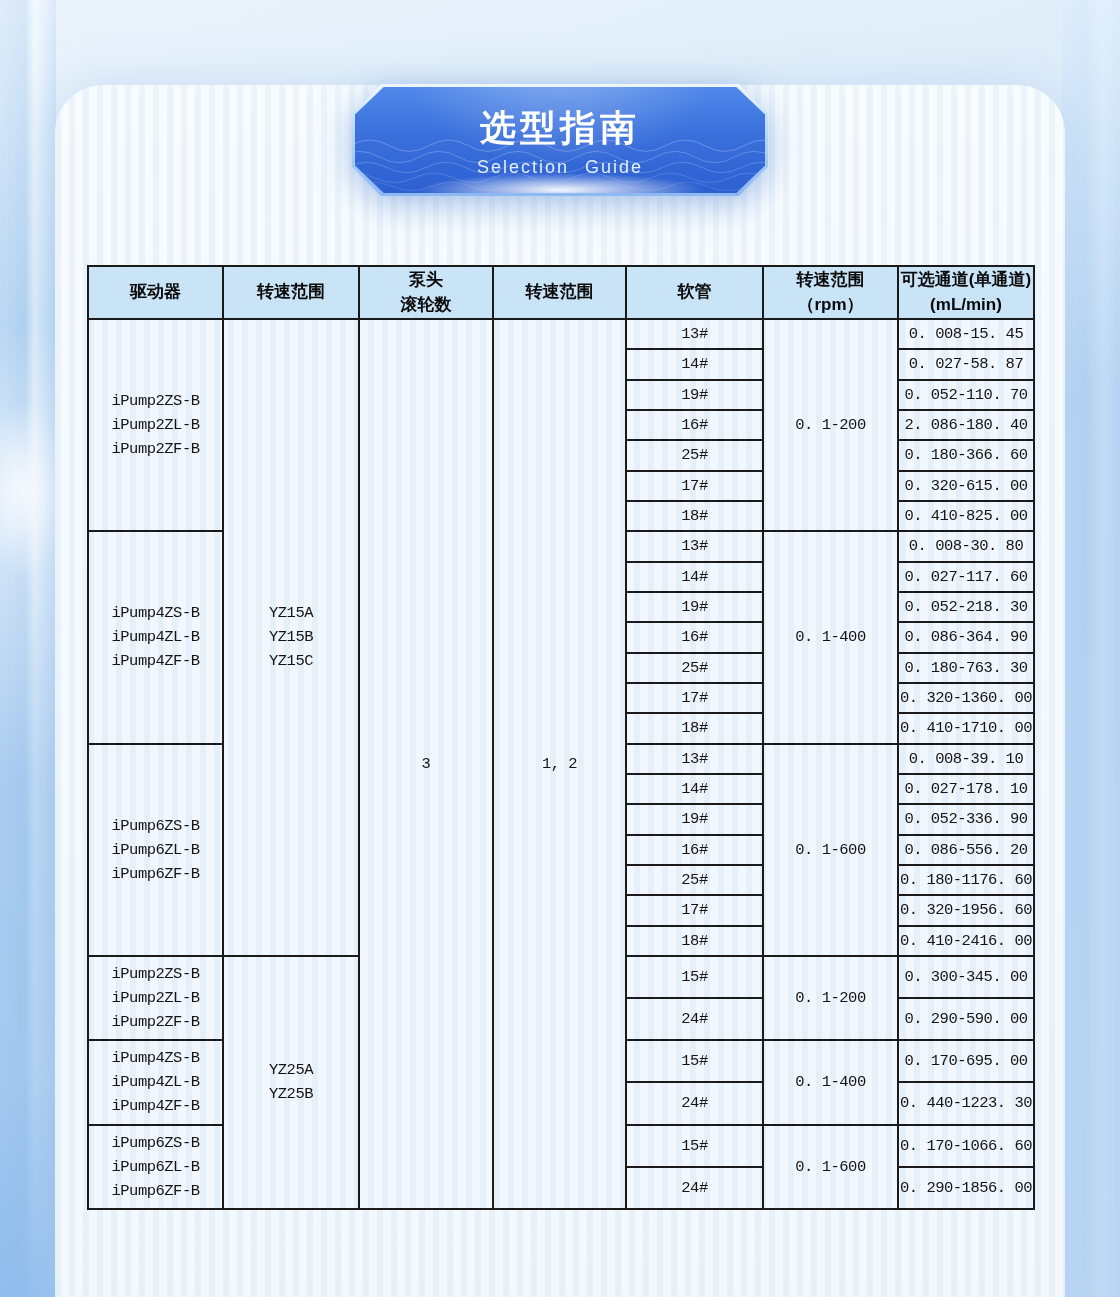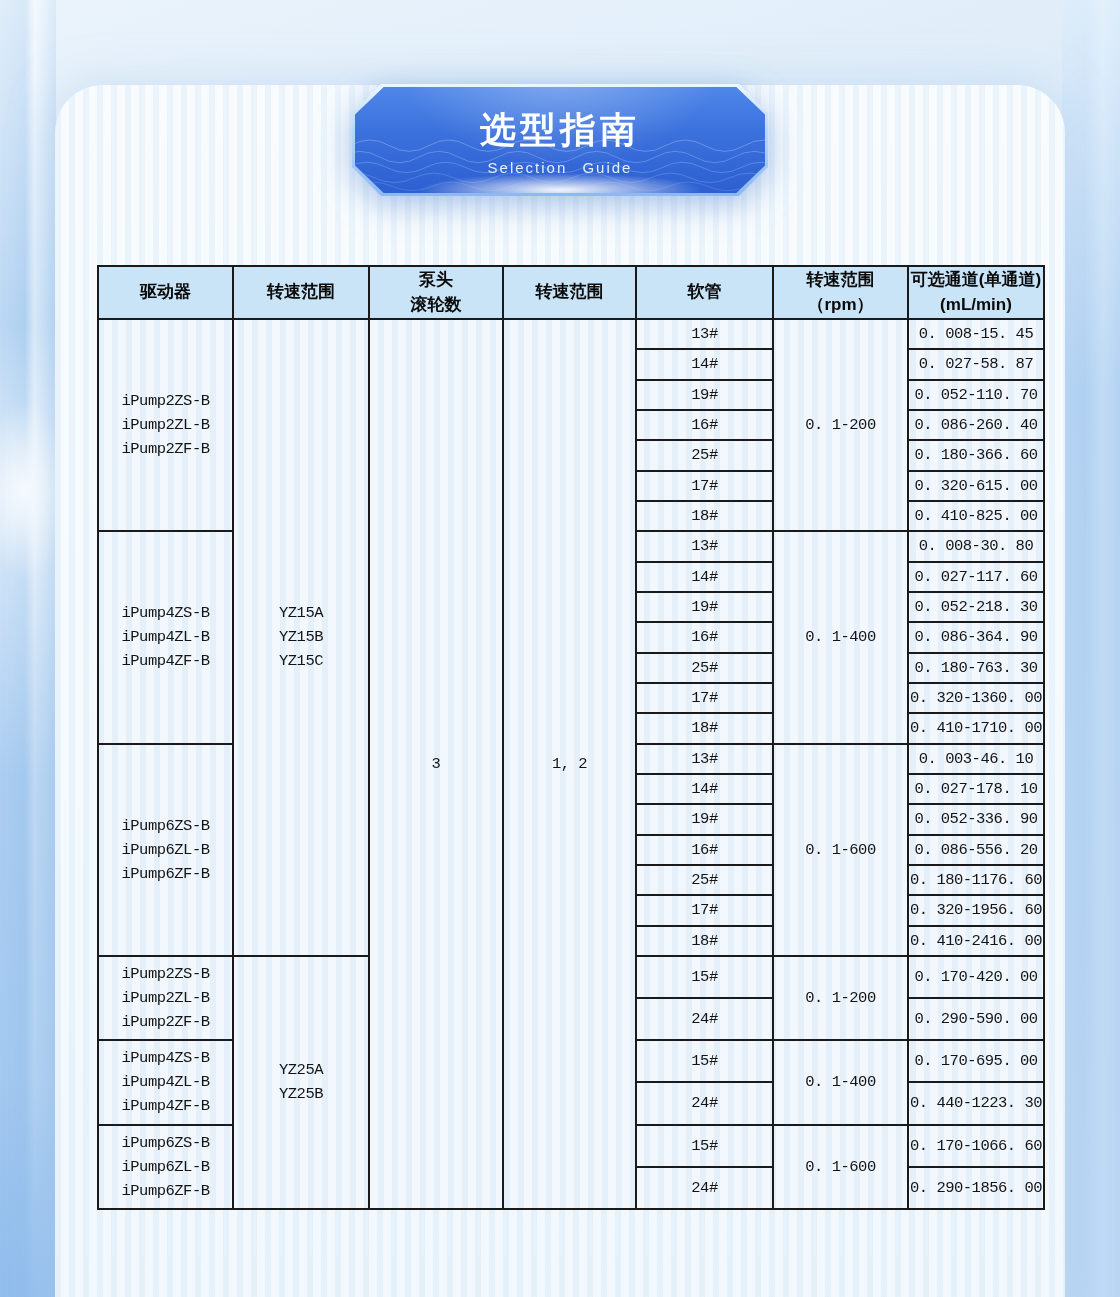--- a/index.html
+++ b/index.html
@@ -62,28 +62,28 @@
   }
   .banner-core::after {
     content:""; position:absolute; left:15%; right:15%; bottom:-14px; height:34px;
     background:radial-gradient(ellipse, rgba(255,255,255,0.95) 0%, rgba(255,255,255,0) 70%);
   }
   .banner-title {
     position:relative; z-index:2; color:#ffffff; font-size:36px; font-weight:700;
     letter-spacing:4px; margin-top:2px;text-align:right;
   }
   .banner-subtitle {
-    position:relative; z-index:2; color:#e6efff; font-size:15px; font-weight:400;
+    position:relative; z-index:2; color:#e6efff; font-size:18px; font-weight:400;
     letter-spacing:2px; word-spacing:9px; margin-top:4px;
   }
   .banner-waves { position:absolute; left:0; top:0; width:100%; height:100%; z-index:1; }
 
   
   table.spec {
-    position:absolute; left:97px; top:265px; width:946px;
+    position:absolute; left:87px; top:265px; width:946px;
     border-collapse:collapse; table-layout:fixed;
     background:
       repeating-linear-gradient(90deg, rgba(214,232,246,0.40) 0px, rgba(214,232,246,0.40) 6px, rgba(247,251,254,0.40) 6px, rgba(247,251,254,0.40) 14px),
       #eef5fb;
   }
   col.c1{width:135px} col.c2{width:136px} col.c3{width:134px}
   col.c4{width:133px} col.c5{width:137px} col.c6{width:135px} col.c7{width:136px}
   .spec th, .spec td {
     border:2px solid #1a1a1a; text-align:center; vertical-align:middle;
     white-space:pre-line;
@@ -168,21 +168,21 @@
       <tr class="r">
         <td>14#</td>
         <td>0. 027-58. 87</td>
       </tr>
       <tr class="r">
         <td>19#</td>
         <td>0. 052-110. 70</td>
       </tr>
       <tr class="r">
         <td>16#</td>
-        <td>0. 086-260. 40</td>
+        <td>2. 086-180. 40</td>
       </tr>
       <tr class="r">
         <td>25#</td>
         <td>0. 180-366. 60</td>
       </tr>
       <tr class="r">
         <td>17#</td>
         <td>0. 320-615. 00</td>
       </tr>
       <tr class="r">
@@ -220,21 +220,21 @@
       <tr class="r">
         <td>18#</td>
         <td>0. 410-1710. 00</td>
       </tr>
       <tr class="r">
         <td rowspan="7">iPump6ZS-B
 iPump6ZL-B
 iPump6ZF-B</td>
         <td>13#</td>
         <td rowspan="7">0. 1-600</td>
-        <td>0. 003-46. 10</td>
+        <td>0. 008-39. 10</td>
       </tr>
       <tr class="r">
         <td>14#</td>
         <td>0. 027-178. 10</td>
       </tr>
       <tr class="r">
         <td>19#</td>
         <td>0. 052-336. 90</td>
       </tr>
       <tr class="r">
@@ -254,21 +254,21 @@
         <td>0. 410-2416. 00</td>
       </tr>
       <tr class="tall">
         <td rowspan="2">iPump2ZS-B
 iPump2ZL-B
 iPump2ZF-B</td>
         <td rowspan="6">YZ25A
 YZ25B</td>
         <td>15#</td>
         <td rowspan="2">0. 1-200</td>
-        <td>0. 170-420. 00</td>
+        <td>0. 300-345. 00</td>
       </tr>
       <tr class="tall">
         <td>24#</td>
         <td>0. 290-590. 00</td>
       </tr>
       <tr class="tall">
         <td rowspan="2">iPump4ZS-B
 iPump4ZL-B
 iPump4ZF-B</td>
         <td>15#</td>

